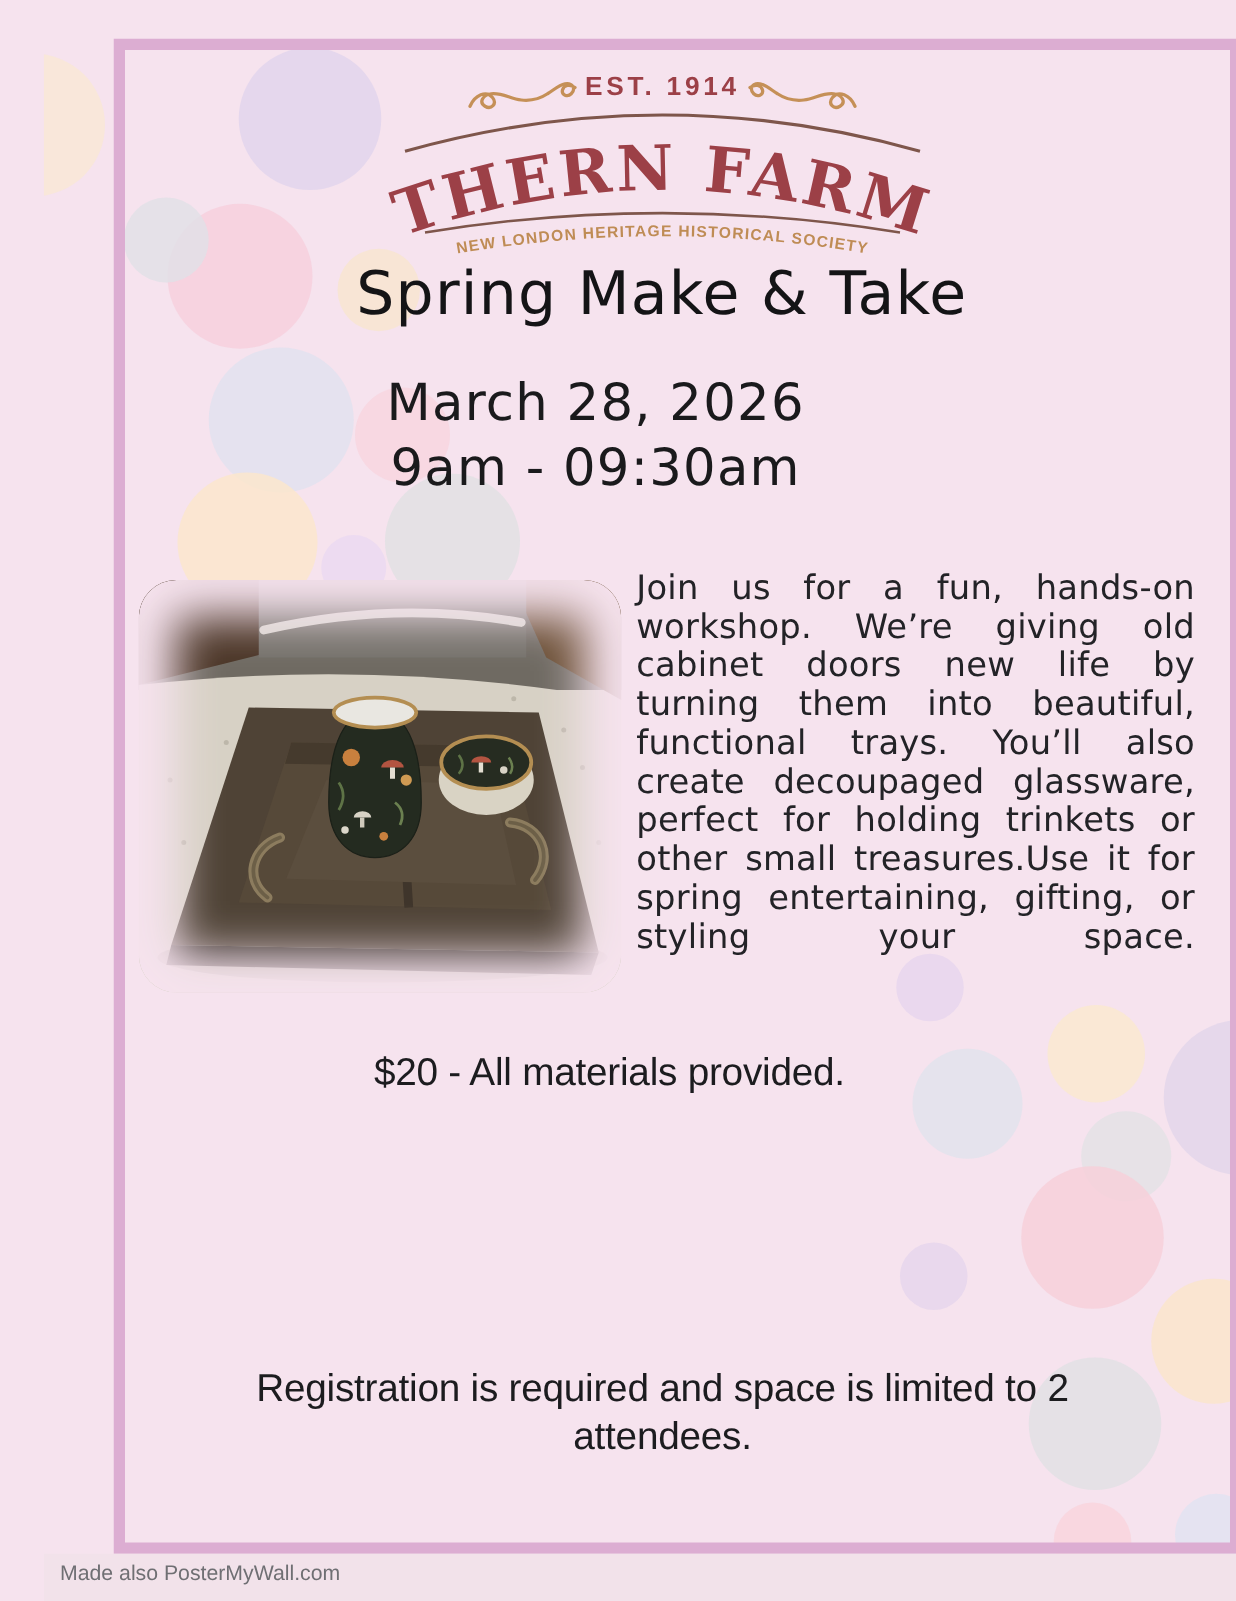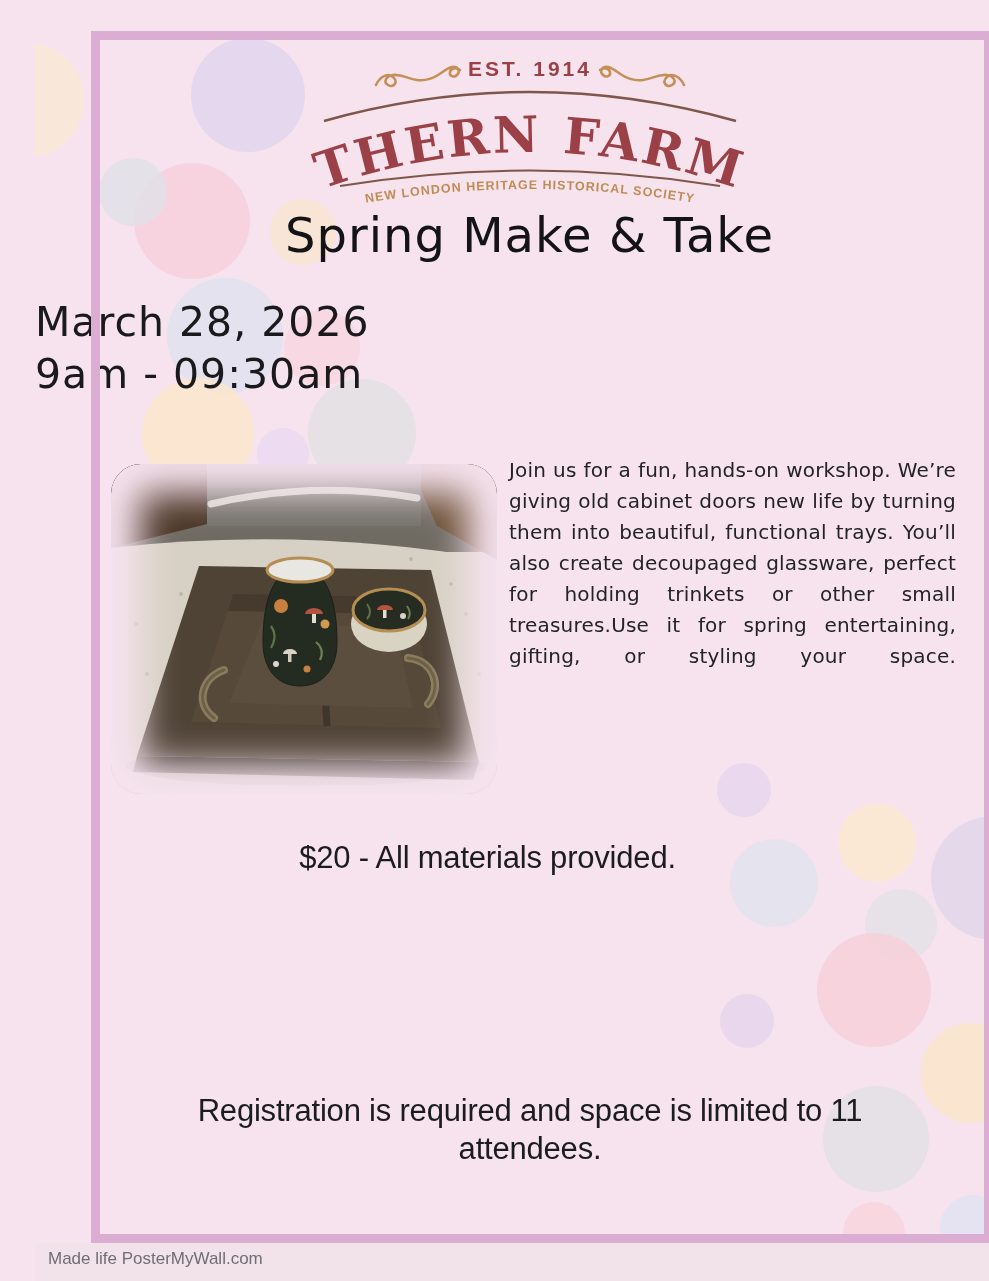--- a/index.html
+++ b/index.html
@@ -11,35 +11,35 @@
   .frame{
     position:absolute;left:56px;top:31px;width:902px;height:1212px;
     border:9px solid #dcadd2;box-sizing:border-box;pointer-events:none;
   }
   .logo-svg{position:absolute;left:275px;top:45px;width:440px;height:170px;}
   .title{
     position:absolute;left:0;top:207px;width:989px;text-align:center;
     font-size:48px;letter-spacing:1px;color:#141416;
   }
   .datetime{
-    position:absolute;left:0;top:296px;width:883px;text-align:left;
+    position:absolute;left:0;top:296px;width:883px;text-align:center;
     font-size:41px;line-height:52px;color:#1a1a1c;letter-spacing:1px;
   }
   .photo-wrap{
     position:absolute;left:76px;top:464px;width:386px;height:330px;
     border-radius:30px;overflow:hidden;
   }
   .photo-wrap svg{display:block;filter:blur(0.5px);}
   .photo-vignette{
     position:absolute;inset:0;border-radius:30px;
     box-shadow:inset 0 0 36px 30px #f6e3ee;
   }
   .desc{
     position:absolute;left:474px;top:455px;width:447px;
-    font-size:20px;line-height:31px;color:#232327;letter-spacing:0.2px;
+    font-size:27px;line-height:31px;color:#232327;letter-spacing:0.2px;
     text-align:justify;text-align-last:justify;
   }
   .display-line{
     position:absolute;text-align:center;color:#1c1c1f;
     font-family:"Liberation Sans",sans-serif;font-size:31px;line-height:38px;
     letter-spacing:-0.2px;
   }
   .price{left:0;top:839px;width:905px;}
   .cta{left:95px;top:898px;width:800px;}
   .reg{left:95px;top:1092px;width:800px;}
@@ -162,21 +162,21 @@
         <path d="M296 142 q 5 7 1 13" stroke="#6b8050" fill="none" stroke-width="2"></path>
         <circle cx="292" cy="152" r="3" fill="#d8d3c6"></circle>
       </g>
     </svg>
     <div class="photo-vignette"></div>
   </div>
 
   <div class="desc">Join us for a fun, hands-on workshop. We’re giving old cabinet doors new life by turning them into beautiful, functional trays. You’ll also create decoupaged glassware, perfect for holding trinkets or other small treasures.Use it for spring entertaining, gifting, or styling your space.</div>
 
   <div class="display-line price">$20 - All materials provided.</div>
-  <div class="display-line reg">Registration is required and space is limited to 11 attendees.</div>
+  <div class="display-line reg">Registration is required and space is limited to 2 attendees.</div>
 
   <div class="frame"></div>
 
   <div class="footer-strip">
-    <div class="credit">Made life PosterMyWall.com</div>
+    <div class="credit">Made also PosterMyWall.com</div>
   </div>
 
 </div>
 
 </body></html>

